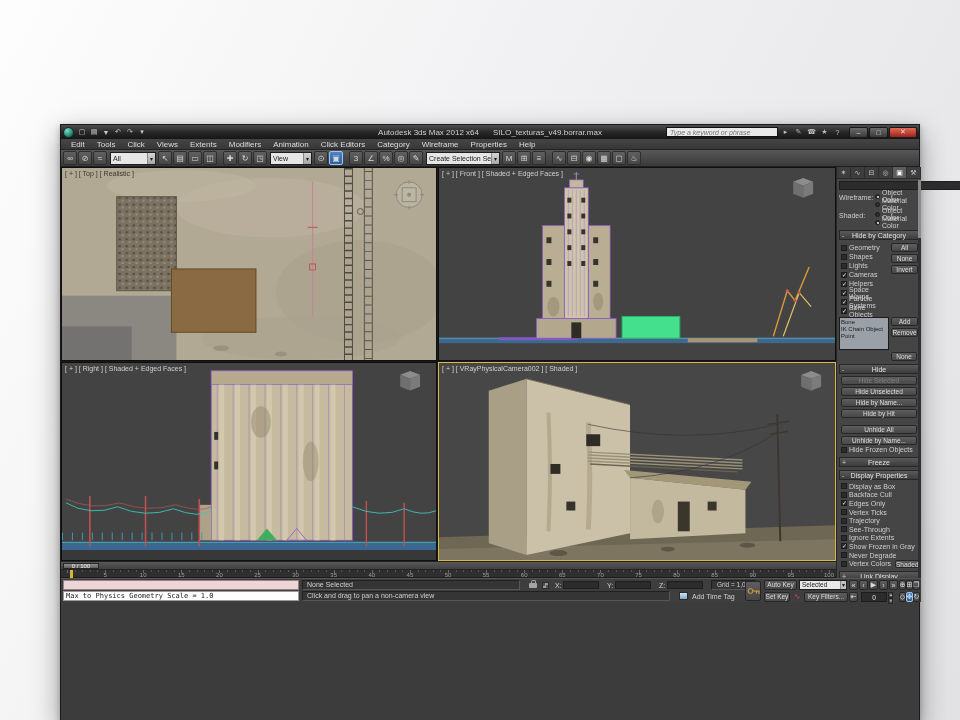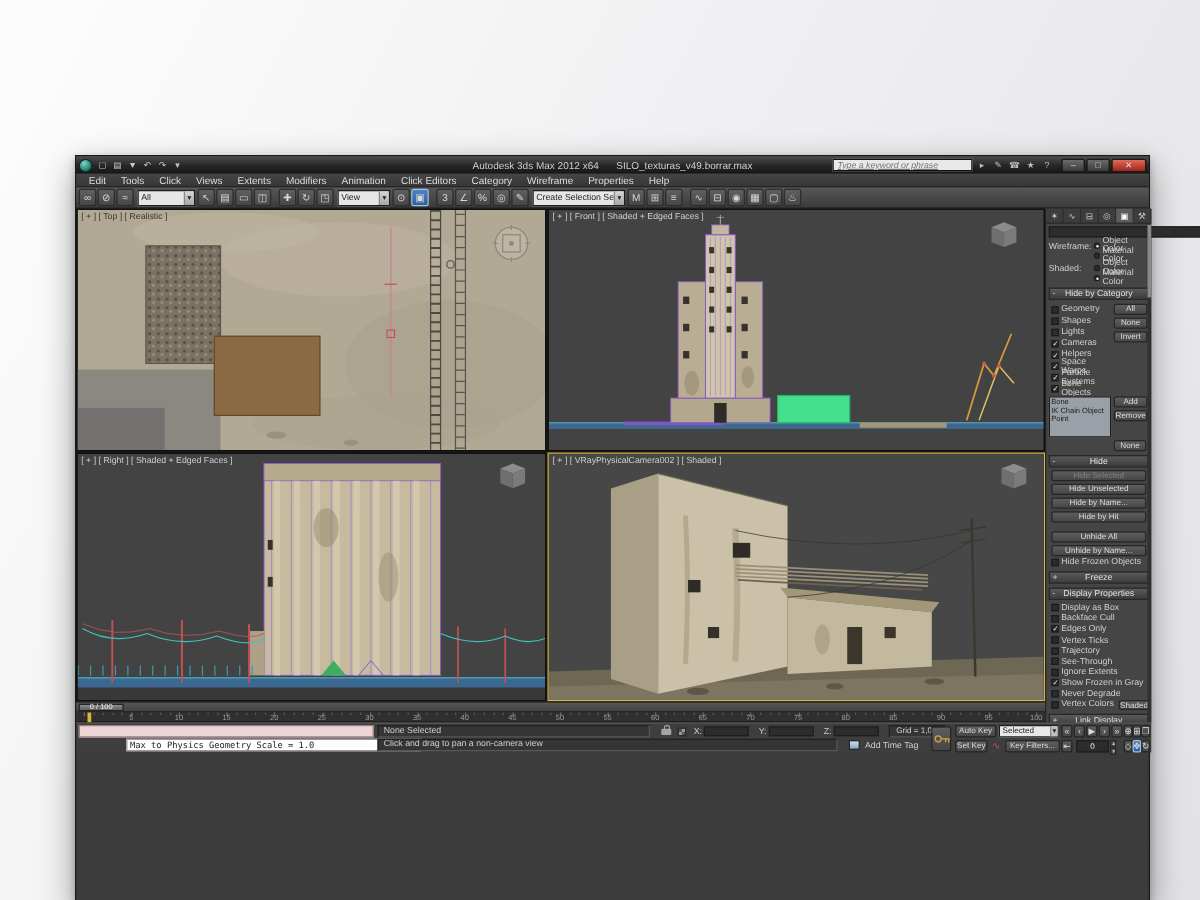--- a/index.html
+++ b/index.html
@@ -91,21 +91,21 @@
   .ruler{position:absolute;left:0;top:445px;width:775px;height:8px;background:#2f2f2f;border-bottom:1px solid #1c1c1c;}
   .tick{position:absolute;top:0;width:1px;height:2px;background:#565656;}
   .tick.major{height:3px;background:#6a6a6a;}
   .tick-label{position:absolute;top:2px;font-size:6px;color:#9d9d9d;transform:translateX(-50%);line-height:6px;}
   .f-marker{position:absolute;left:9px;top:0;width:3px;height:8px;background:#d8b92c;}
   
   .statusbar{position:absolute;left:0;top:453px;width:860px;height:24px;background:#3e3e3e;border-top:1px solid #555;font-size:7px;}
   .sunken{background:#353535;border:1px solid;border-color:#202020 #575757 #575757 #202020;color:#cfcfcf;}
   .lis-pink{position:absolute;left:2px;top:1px;width:236px;height:10px;background:#efd6d6;border:1px solid #9a8080;}
   .lis-white{position:absolute;left:2px;top:12px;width:236px;height:10px;background:#fdfdfd;border:1px solid #9a9a9a;
-    color:#222;font-family:"DejaVu Sans Mono",monospace;font-size:7px;line-height:8px;padding-left:2px;white-space:nowrap;overflow:hidden;margin-left:38px;}
+    color:#222;font-family:"DejaVu Sans Mono",monospace;font-size:7px;line-height:8px;padding-left:2px;white-space:nowrap;overflow:hidden;}
   .pane1{position:absolute;left:241px;top:1px;width:218px;height:10px;line-height:8px;padding-left:4px;}
   .pane2{position:absolute;left:241px;top:12px;width:368px;height:10px;line-height:8px;padding-left:4px;white-space:nowrap;overflow:hidden;}
   .lockicon{position:absolute;left:468px;top:4px;width:8px;height:5px;background:#a5a5a5;border-radius:1px;}
   .lockicon::before{content:'';position:absolute;left:1.5px;top:-3px;width:3px;height:3px;border:1px solid #a5a5a5;border-bottom:none;border-radius:2px 2px 0 0;}
   .moveicon{position:absolute;left:481px;top:3px;width:7px;height:7px;
     background:conic-gradient(#9a9a9a 0 25%,#555 0 50%,#9a9a9a 0 75%,#555 0);border:1px solid #2a2a2a;}
   .coord-label{position:absolute;top:3px;color:#cfcfcf;}
   .coord-input{position:absolute;top:2px;width:36px;height:8px;background:#2c2c2c;border:1px solid #1e1e1e;}
   .grid-pane{position:absolute;left:650px;top:1px;width:46px;height:10px;line-height:8px;text-align:center;font-size:6.5px;}
   .att-icon{position:absolute;left:618px;top:13px;width:9px;height:8px;background:linear-gradient(#cfe2f4,#7fa8cc);border:1px solid #2a2a2a;}

